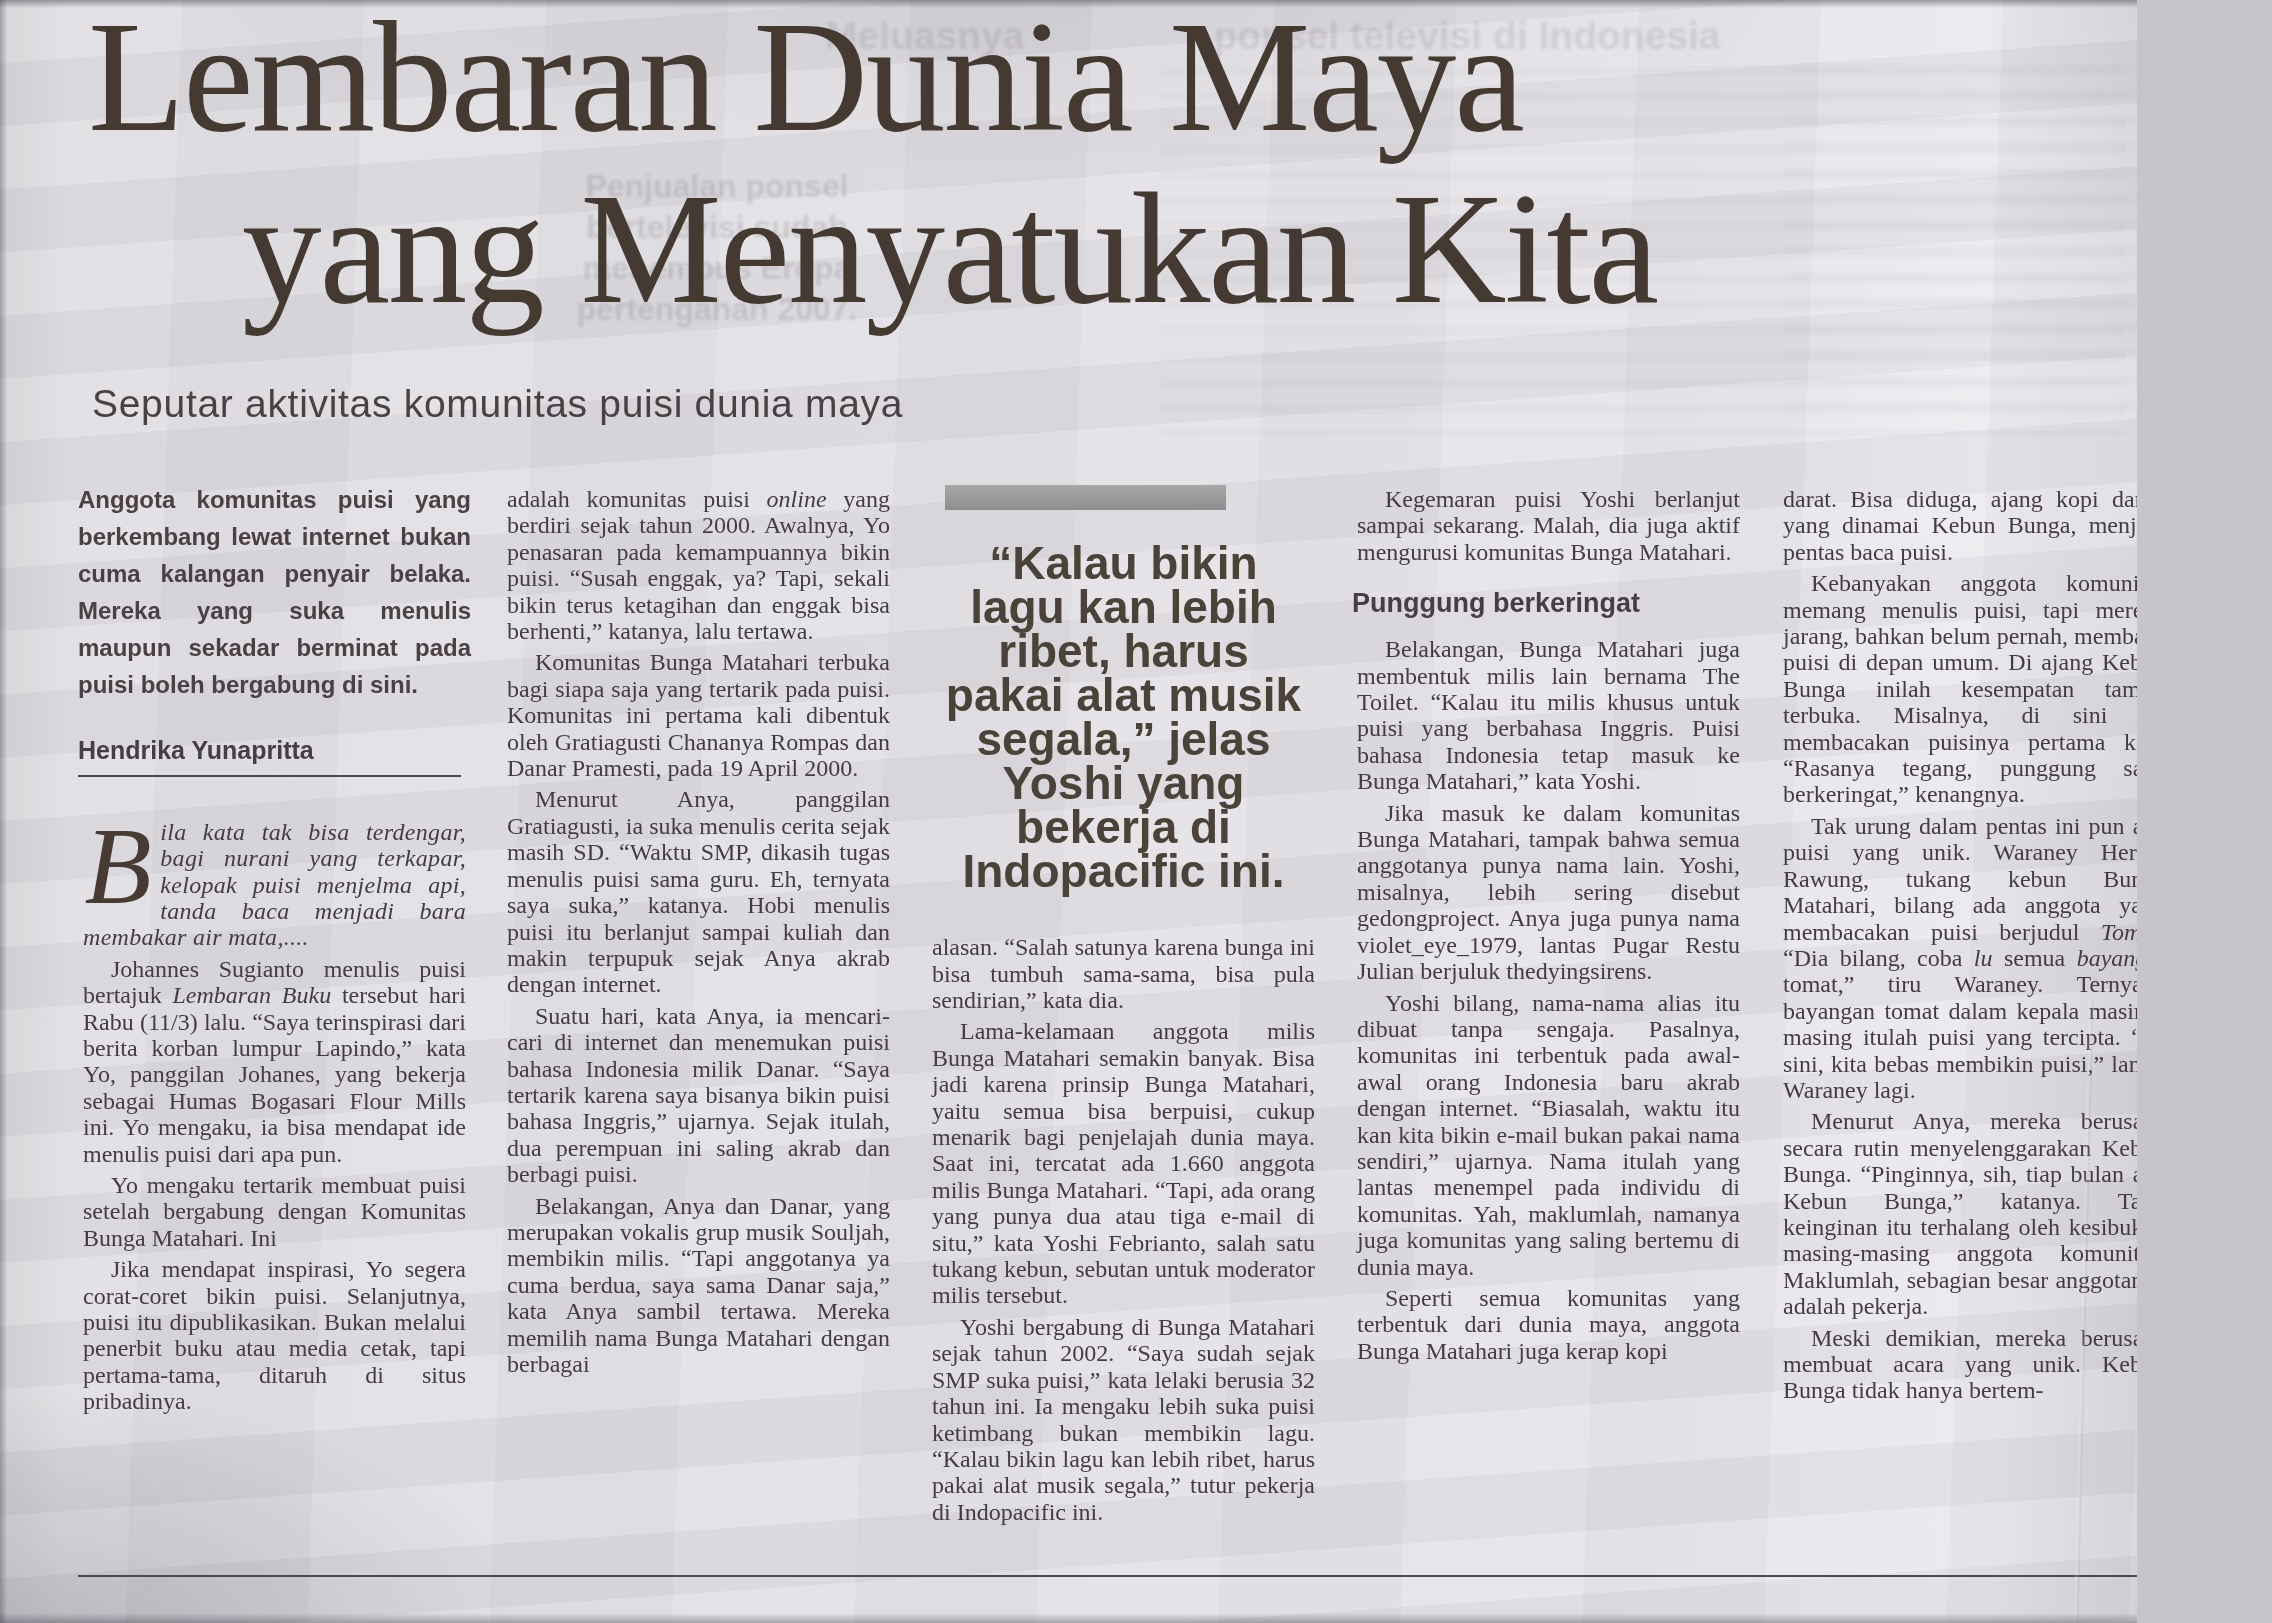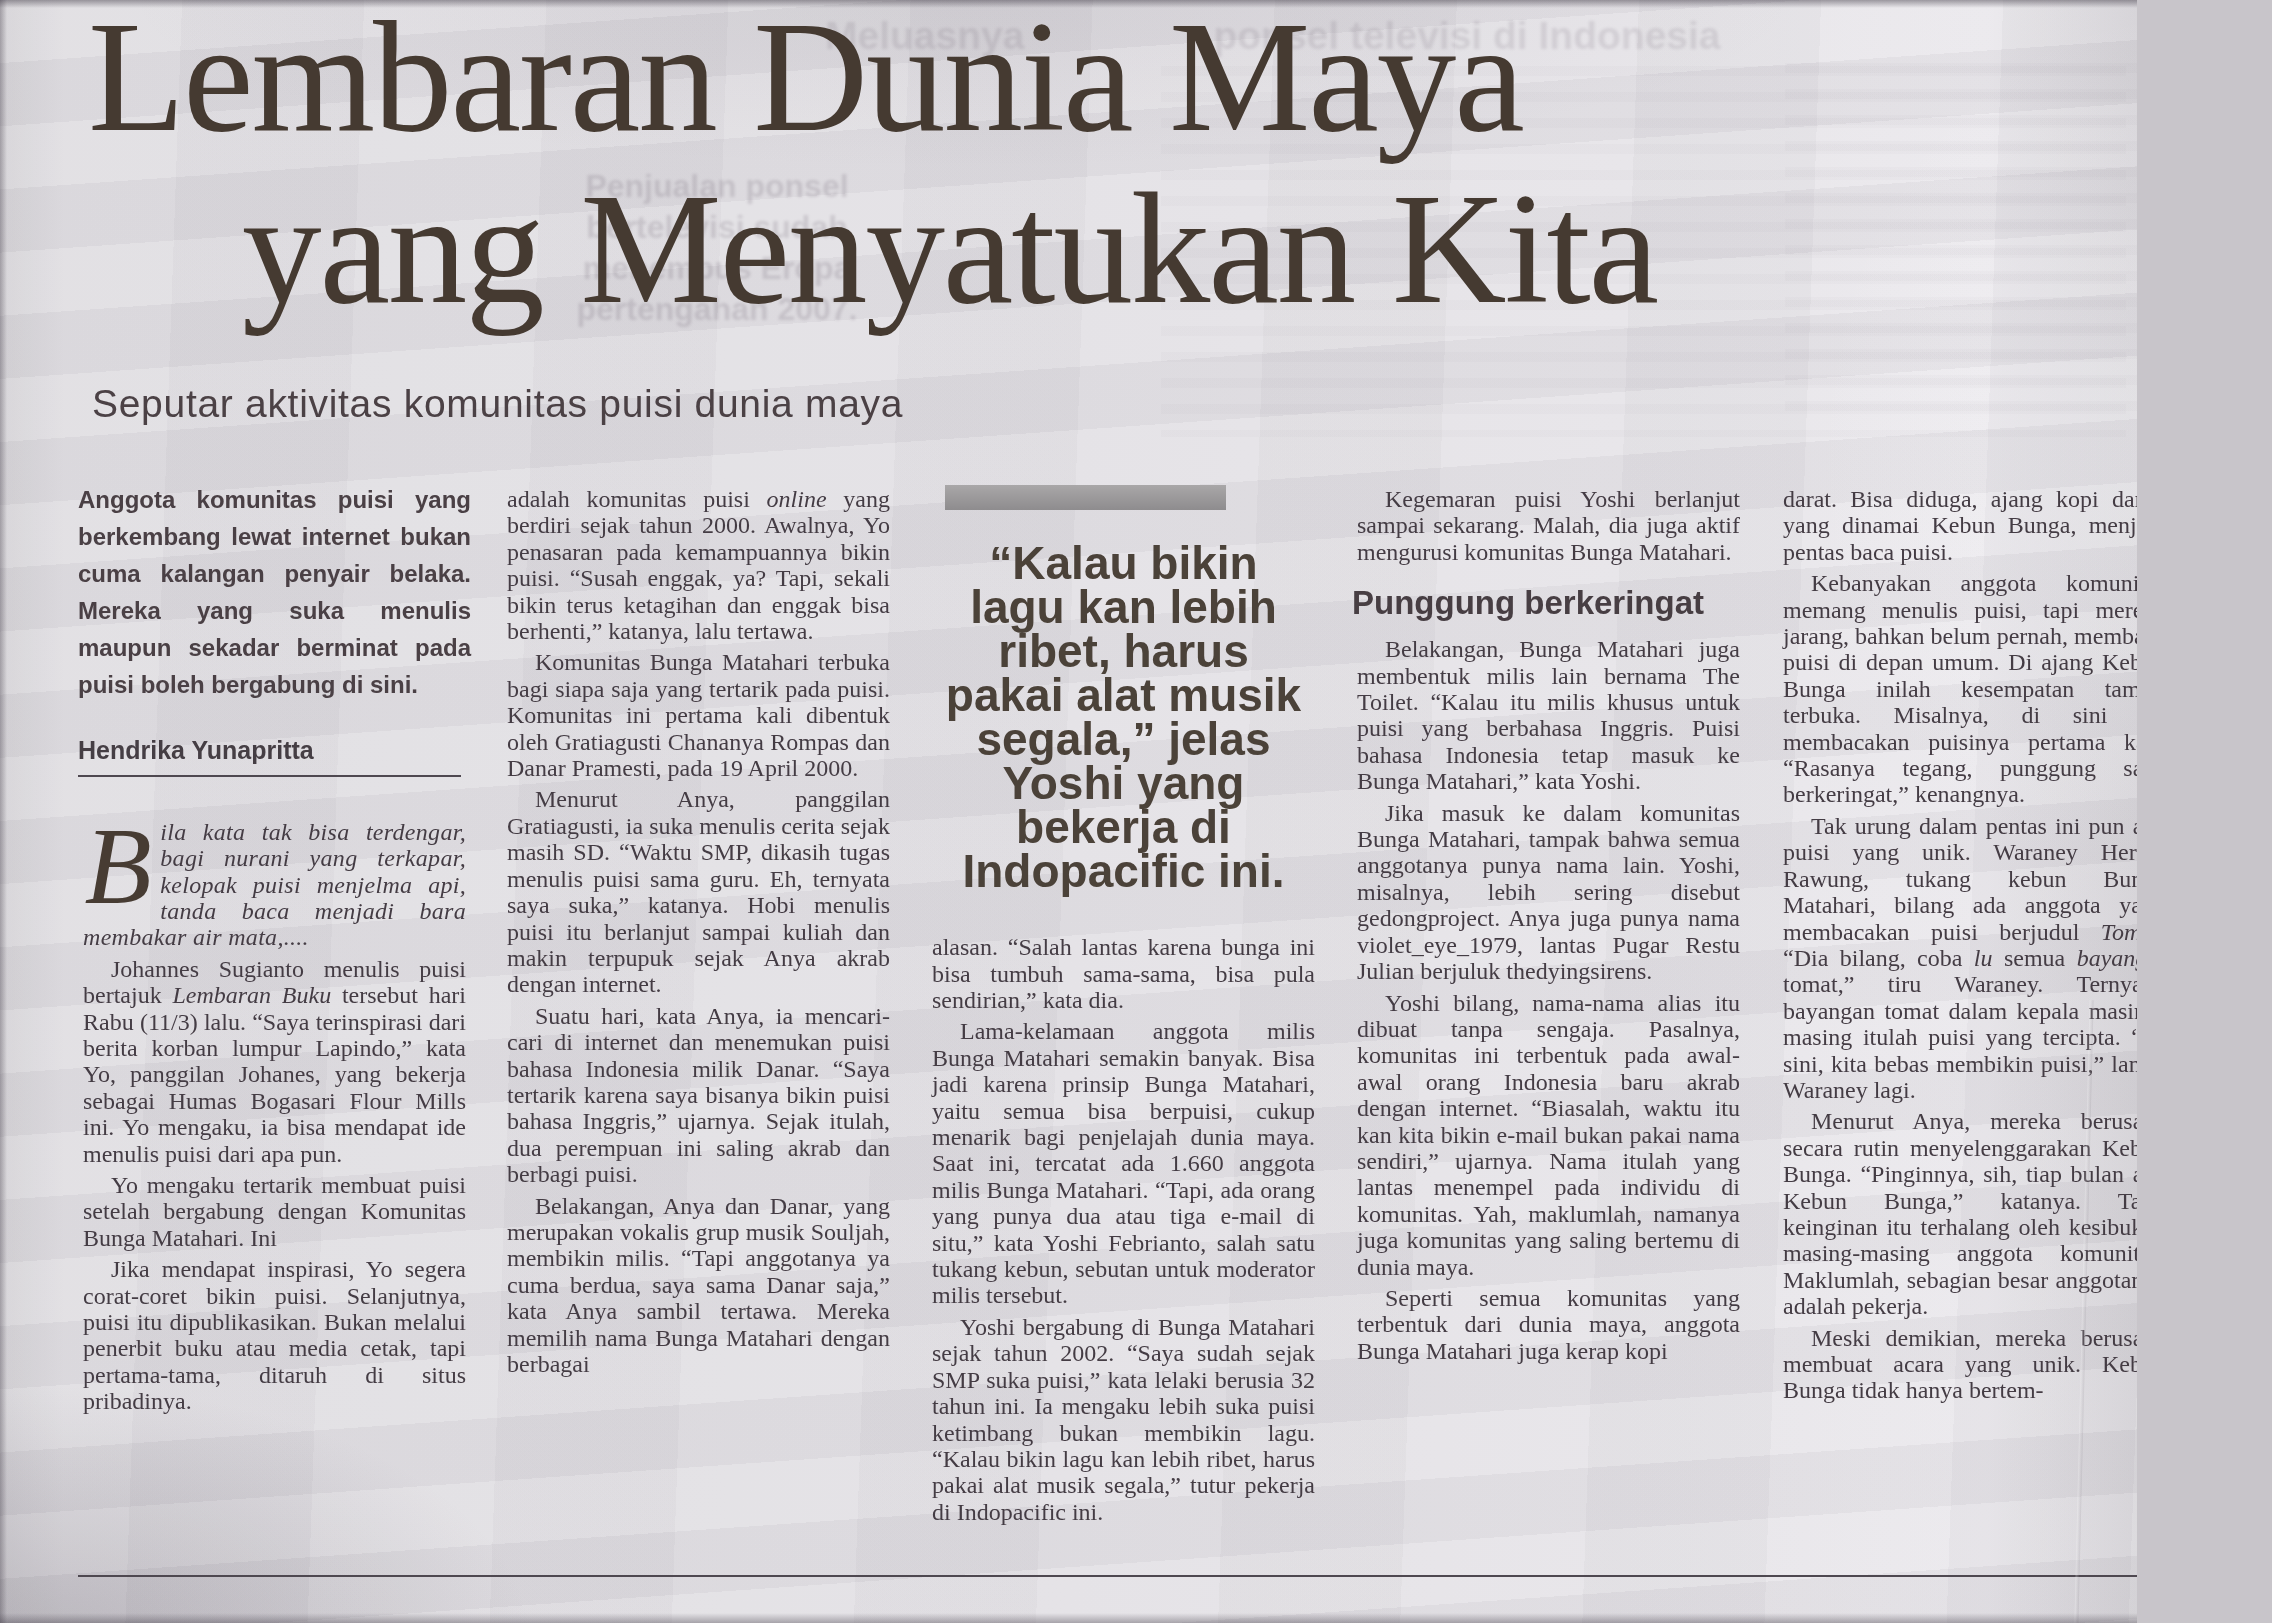--- a/index.html
+++ b/index.html
@@ -43,21 +43,21 @@
   #col1{left:78px}#col2{left:502px}#col3{left:927px}#col4{left:1352px}#col5{left:1778px}
   .col p{margin:5px;text-indent:28px;}
   .col p.cont{text-indent:0;}
   #intro{font-family:"Liberation Sans",sans-serif;font-weight:700;font-size:24px;line-height:37px;color:#4a4045;margin-bottom:34px;}
   #byline{font-family:"Liberation Sans",sans-serif;font-weight:700;font-size:25px;color:#453e44;margin-bottom:11.2px;}
   #byline-rule{height:2.1px;background:#4e4850;width:383px;margin-bottom:42px;}
   #poem{font-style:italic;letter-spacing:0.3px;}
   #dropcap{float:left;font-size:110px;line-height:85px;font-style:italic;margin:5.6px 8.4px 0 1.4px;color:#473c33;}
   #pq-bar{width:281px;height:25px;margin:4.2px 0 31px 18px;background:linear-gradient(180deg,#a9a7a8,#8e8c8e);}
   #pullquote{font-family:"Liberation Sans",sans-serif;font-weight:700;font-size:46px;line-height:44px;text-align:center;color:#4b4239;width:373px;margin:0 auto 41px;}
-  #subhead{font-family:"Liberation Sans",sans-serif;font-weight:700;font-size:33px;color:#473e43;margin:25px 0 19.6px;text-align:left;}
+  #subhead{font-family:"Liberation Sans",sans-serif;font-weight:700;font-size:27px;color:#473e43;margin:25px 0 19.6px;text-align:left;}
   #bottom-rule{position:absolute;left:78px;top:1575px;width:2096px;height:2.1px;background:#4e4850;}
 </style>
 </head>
 <body>
 
 <div id="page">
 
   <div id="wrinkles"></div>
 
   <div id="ghost-top" class="ghost">
@@ -98,21 +98,21 @@
       <p>Komunitas Bunga Matahari terbuka bagi siapa saja yang tertarik pada puisi. Komunitas ini pertama kali dibentuk oleh Gratiagusti Chananya Rompas dan Danar Pramesti, pada 19 April 2000.</p>
       <p>Menurut Anya, panggilan Gratiagusti, ia suka menulis cerita sejak masih SD. “Waktu SMP, dikasih tugas menulis puisi sama guru. Eh, ternyata saya suka,” katanya. Hobi menulis puisi itu berlanjut sampai kuliah dan makin terpupuk sejak Anya akrab dengan internet.</p>
       <p>Suatu hari, kata Anya, ia mencari-cari di internet dan menemukan puisi bahasa Indonesia milik Danar. “Saya tertarik karena saya bisanya bikin puisi bahasa Inggris,” ujarnya. Sejak itulah, dua perempuan ini saling akrab dan berbagi puisi.</p>
       <p>Belakangan, Anya dan Danar, yang merupakan vokalis grup musik Souljah, membikin milis. “Tapi anggotanya ya cuma berdua, saya sama Danar saja,” kata Anya sambil tertawa. Mereka memilih nama Bunga Matahari dengan berbagai</p>
     </div>
 
   <div id="col3" class="col">
     <div id="pq-bar"></div>
     <div id="pullquote">“Kalau bikin lagu kan lebih ribet, harus pakai alat musik segala,” jelas Yoshi yang bekerja di Indopacific ini.</div>
     <div>
-        <p class="cont">alasan. “Salah lantas karena bunga ini bisa tumbuh sama-sama, bisa pula sendirian,” kata dia.</p>
+        <p class="cont">alasan. “Salah satunya karena bunga ini bisa tumbuh sama-sama, bisa pula sendirian,” kata dia.</p>
         <p>Lama-kelamaan anggota milis Bunga Matahari semakin banyak. Bisa jadi karena prinsip Bunga Matahari, yaitu semua bisa berpuisi, cukup menarik bagi penjelajah dunia maya. Saat ini, tercatat ada 1.660 anggota milis Bunga Matahari. “Tapi, ada orang yang punya dua atau tiga e-mail di situ,” kata Yoshi Febrianto, salah satu tukang kebun, sebutan untuk moderator milis tersebut.</p>
         <p>Yoshi bergabung di Bunga Matahari sejak tahun 2002. “Saya sudah sejak SMP suka puisi,” kata lelaki berusia 32 tahun ini. Ia mengaku lebih suka puisi ketimbang bukan membikin lagu. “Kalau bikin lagu kan lebih ribet, harus pakai alat musik segala,” tutur pekerja di Indopacific ini.</p>
       </div>
   </div>
 
   <div id="col4" class="col">
     <div>
         <p>Kegemaran puisi Yoshi berlanjut sampai sekarang. Malah, dia juga aktif mengurusi komunitas Bunga Matahari.</p>
       </div>
     <div id="subhead">Punggung berkeringat</div>

